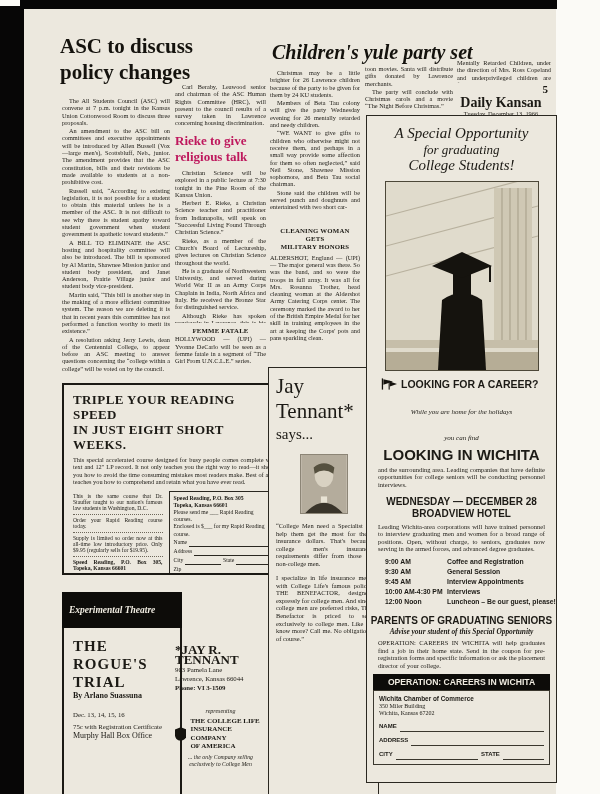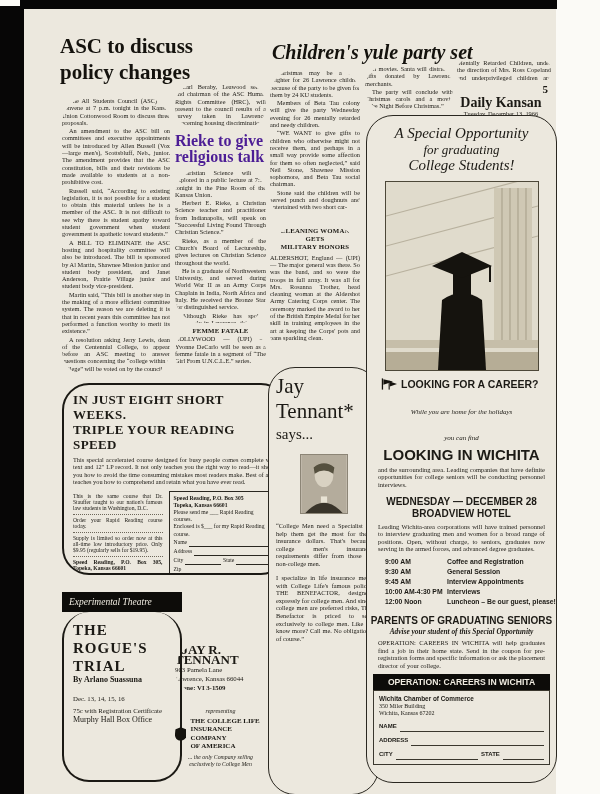--- a/index.html
+++ b/index.html
@@ -5,44 +5,44 @@
   html,body{margin:0;padding:0;}
   body{
     width:600px;height:794px;position:relative;overflow:hidden;
     background:#fbfaf6;color:#1c1a15;
     font-family:"Liberation Serif", serif;
   }
   .scan-left{position:absolute;left:0;top:6px;width:24px;height:788px;background:#070606;}
   .scan-top{position:absolute;left:20px;top:0;width:537px;height:9px;background:#070606;}
   .page{position:absolute;left:24px;top:9px;width:532px;height:785px;background:#ece8de;}
   .abs{position:absolute;}
-  .clip{overflow:hidden;border-radius:27px;}
+  .clip{overflow:hidden;}
   .bt{font-size:6.3px;line-height:7.3px;text-align:justify;text-indent:7px;margin:0 0 1px 0;}
   .cont{text-indent:0;}
   .subhead{font-size:6.8px;font-weight:bold;text-align:center;line-height:8.2px;letter-spacing:.2px;}
   .hl-big{font-weight:bold;font-size:21px;line-height:26px;color:#14120d;}
-  .hl-mid{font-weight:bold;font-size:16px;line-height:15.5px;color:#4c1d95;}
+  .hl-mid{font-weight:bold;font-size:13px;line-height:15.5px;color:#be185d;}
   .sans{font-family:"Liberation Sans", sans-serif;}
   
   .mast-num{font-weight:bold;font-size:11px;text-align:right;padding-right:4px;line-height:12px;}
   .mast-title{font-weight:bold;font-size:14px;text-align:center;line-height:15px;}
   .mast-date{font-size:6.4px;text-align:center;line-height:8px;}
   
   .reading-box{border:2px solid #1b1914;padding:7px 9px;background:#ece8de;}
   .r-title{font-weight:bold;font-size:13px;line-height:15px;letter-spacing:.4px;}
   .r-body{font-size:6.3px;line-height:7.4px;text-align:justify;margin-top:4px;}
   .r-bottom{display:flex;gap:6px;margin-top:5px;}
   .r-notes{flex:1;}
   .r-note{font-size:5.6px;line-height:6.4px;text-align:justify;border-bottom:1px dotted #6d675a;padding:2px 0;}
   .r-coupon{flex:1.1;border:1px solid #2a2720;padding:3px 4px;}
   .rc-line{font-size:5.7px;line-height:7.2px;}
   .rc-field{display:flex;align-items:flex-end;font-size:5.7px;line-height:9px;gap:2px;}
   .rc-rule{flex:1;border-bottom:1px solid #2a2720;height:7px;}
   
-  .th-header{background:#0d0c09;color:#f0ece1;font-style:italic;font-weight:normal;font-size:9.5px;padding:5px 7px;}
+  .th-header{background:#0d0c09;color:#f0ece1;font-style:italic;font-weight:bold;font-size:9.5px;padding:13px 7px;}
   .th-body{border:2px solid #1b1914;border-top:none;padding:9px 9px;height:150px;}
   .th-title{font-weight:bold;font-size:15px;line-height:18px;letter-spacing:1px;}
   .th-byline{font-weight:bold;font-size:8px;}
   .th-small{font-size:6.8px;line-height:9px;margin-top:10px;}
   .th-venue{font-weight:normal;font-size:8px;}
   
   .tn-box{border:1px solid #2a2720;background:#ece8de;padding:6px 7px;}
   .tn-line1{font-size:21px;line-height:24px;}
   .tn-line2{font-size:21px;line-height:26px;}
   .tn-line3{font-size:15px;line-height:20px;}
@@ -145,22 +145,22 @@
 
     <div class="abs clip" style="left:246px;top:218px;width:90px;height:132px;">
       <div class="subhead">
         <div>CLEANING WOMAN GETS</div>
         <div>MILITARY HONORS</div>
       </div>
       <p class="bt cont" style="margin-top:2px;">ALDERSHOT, England — (UPI) — The major general was there. So was the band, and so were the troops in full array. It was all for Mrs. Rosanna Trother, head cleaning woman at the Aldershot Army Catering Corps center. The ceremony marked the award to her of the British Empire Medal for her skill in training employees in the art at keeping the Corps' pots and pans sparkling clean.</p>
     </div>
 
     <div class="abs reading-box clip" style="left:38px;top:374px;width:204px;height:174px;">
+      <div class="r-title">TRIPLE YOUR READING SPEED</div>
       <div class="r-title">IN JUST EIGHT SHORT WEEKS.</div>
-      <div class="r-title">TRIPLE YOUR READING SPEED</div>
       <div class="r-body">This special accelerated course designed for busy people comes complete with text and 12" LP record. It not only teaches you the right way to read—it shows you how to avoid the time consuming mistakes most readers make. Best of all it teaches you how to comprehend and retain what you have ever read.</div>
       <div class="r-bottom">
         <div class="r-notes">
           <div class="r-note">This is the same course that Dr. Stauffer taught to our nation's famous law students in Washington, D.C.</div>
           <div class="r-note">Order your Rapid Reading course today.</div>
           <div class="r-note">Supply is limited so order now at this all-time low introductory price. Only $9.95 (regularly sells for $19.95).</div>
           <div class="r-note" style="border-bottom:none;font-weight:bold;">Speed Reading, P.O. Box 305, Topeka, Kansas 66601</div>
         </div>
         <div class="r-coupon">
           <div class="rc-line" style="font-weight:bold;">Speed Reading, P.O. Box 305</div>

